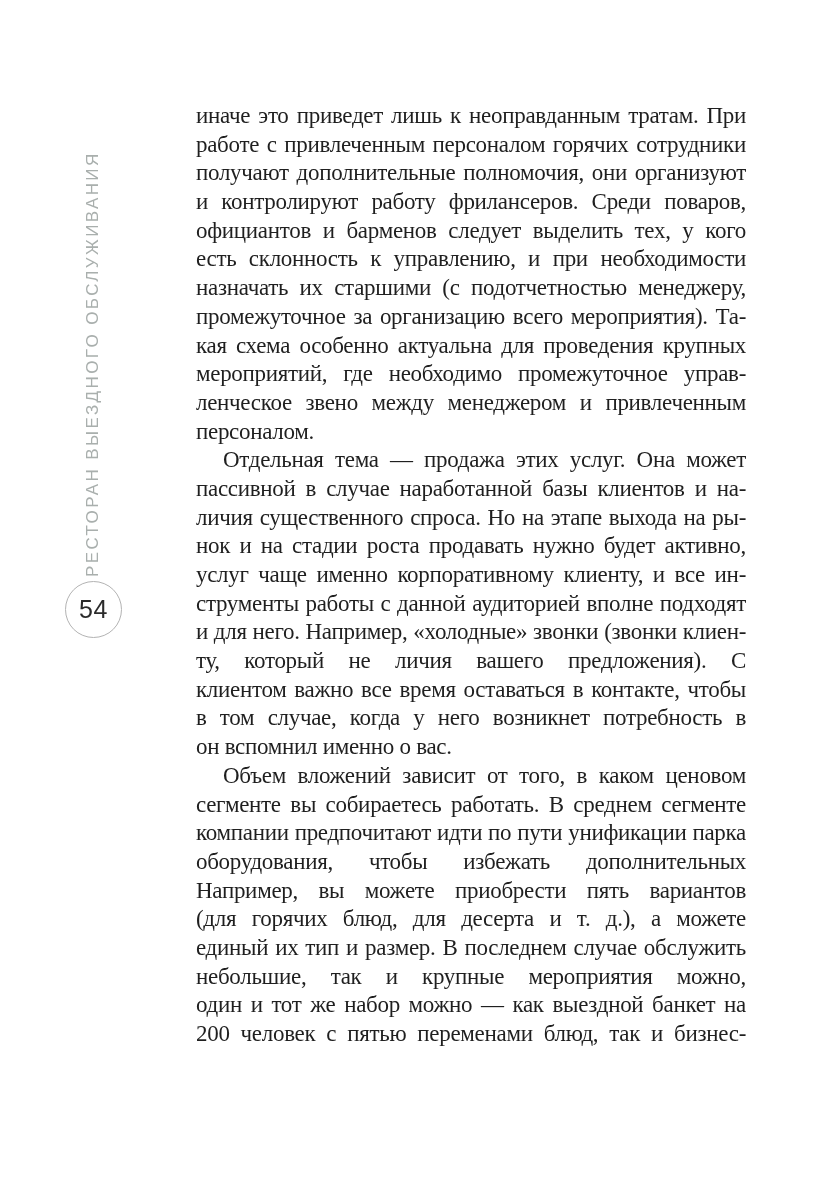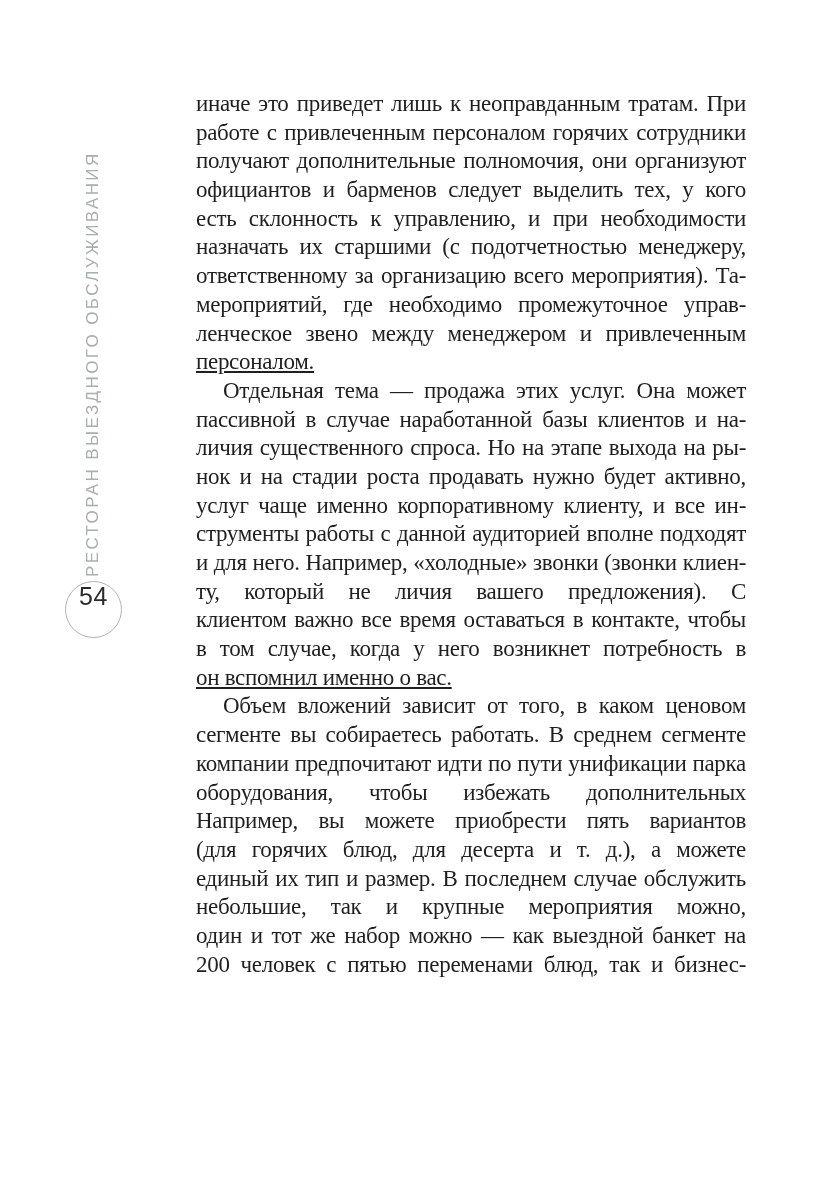--- a/index.html
+++ b/index.html
@@ -31,70 +31,73 @@
   .page-badge {
     position: absolute;
     left: 65px;
     top: 581px;
     width: 57px;
     height: 57px;
     border: 1.5px solid #b3b3b3;
     border-radius: 50%;
     box-sizing: border-box;
     display: flex;
+    align-items: center;
     justify-content: center;
   }
   .page-badge span {
     font-family: "Liberation Sans", sans-serif;
     font-size: 25px;
     color: #2b2b2b;
     letter-spacing: 0.5px;
   }
   
   .text-column {
     position: absolute;
     left: 196px;
-    top: 90px;
+    top: 102px;
     width: 550px;
     color: #1f1f1f;
   }
   .line {
     font-size: 23px;
     line-height: 28.7px;
     letter-spacing: -0.3px;
     text-align: justify;
     text-align-last: justify;
     white-space: normal;
     overflow: hidden;
     height: 28.7px;
   }
-  .line.para-end { text-align-last: left; text-decoration: underline; }
+  .line.para-end { text-align-last: left; }
   .line.indent { text-indent: 27px; }
 </style>
 </head>
 <body>
 
 <div class="page">
 
   <div class="vertical-title">РЕСТОРАН ВЫЕЗДНОГО ОБСЛУЖИВАНИЯ</div>
 
   <div class="page-badge">
     <span>54</span>
   </div>
 
   <div class="text-column">
 
     <div class="paragraph">
       <div class="line">иначе это приведет лишь к неоправданным тратам. При</div>
       <div class="line">работе с привлеченным персоналом горячих сотрудники</div>
       <div class="line">получают дополнительные полномочия, они организуют</div>
+      <div class="line">и контролируют работу фрилансеров. Среди поваров,</div>
       <div class="line">официантов и барменов следует выделить тех, у кого</div>
       <div class="line">есть склонность к управлению, и при необходимости</div>
       <div class="line">назначать их старшими (с подотчетностью менеджеру,</div>
-      <div class="line">ответственному за организацию всего мероприятия). Та-</div>
+      <div class="line">промежуточное за организацию всего мероприятия). Та-</div>
+      <div class="line">кая схема особенно актуальна для проведения крупных</div>
       <div class="line">мероприятий, где необходимо промежуточное управ-</div>
       <div class="line">ленческое звено между менеджером и привлеченным</div>
       <div class="line para-end">персоналом.</div>
     </div>
 
     <div class="paragraph">
       <div class="line indent">Отдельная тема — продажа этих услуг. Она может быть</div>
       <div class="line">пассивной в случае наработанной базы клиентов и на-</div>
       <div class="line">личия существенного спроса. Но на этапе выхода на ры-</div>
       <div class="line">нок и на стадии роста продавать нужно будет активно,</div>

